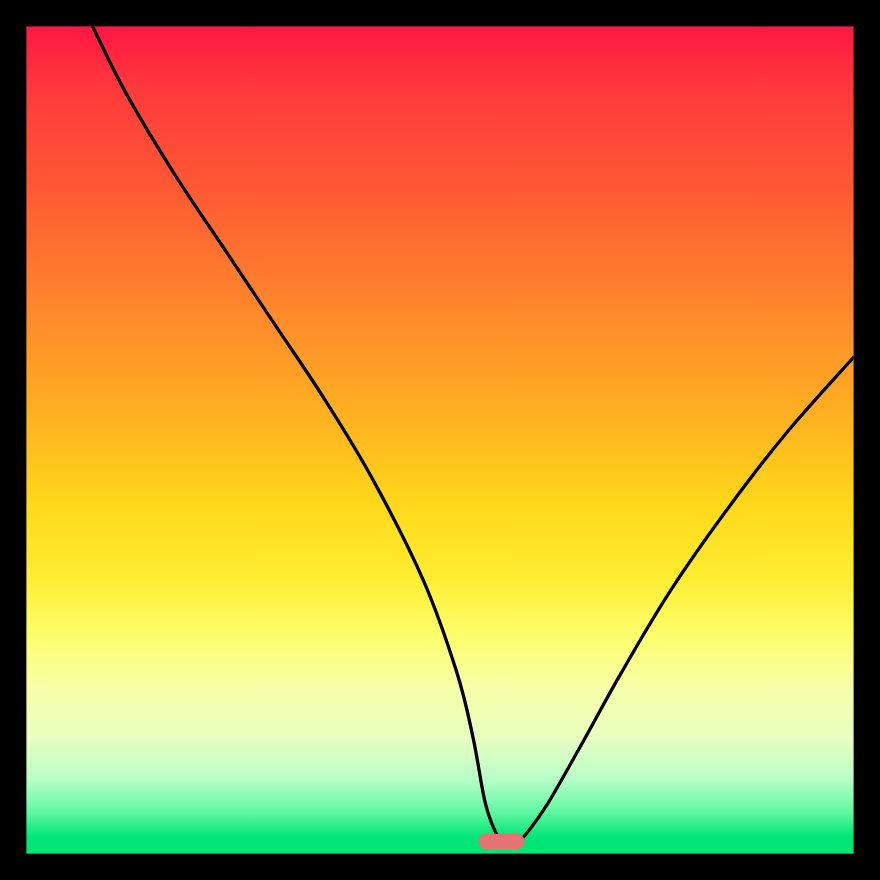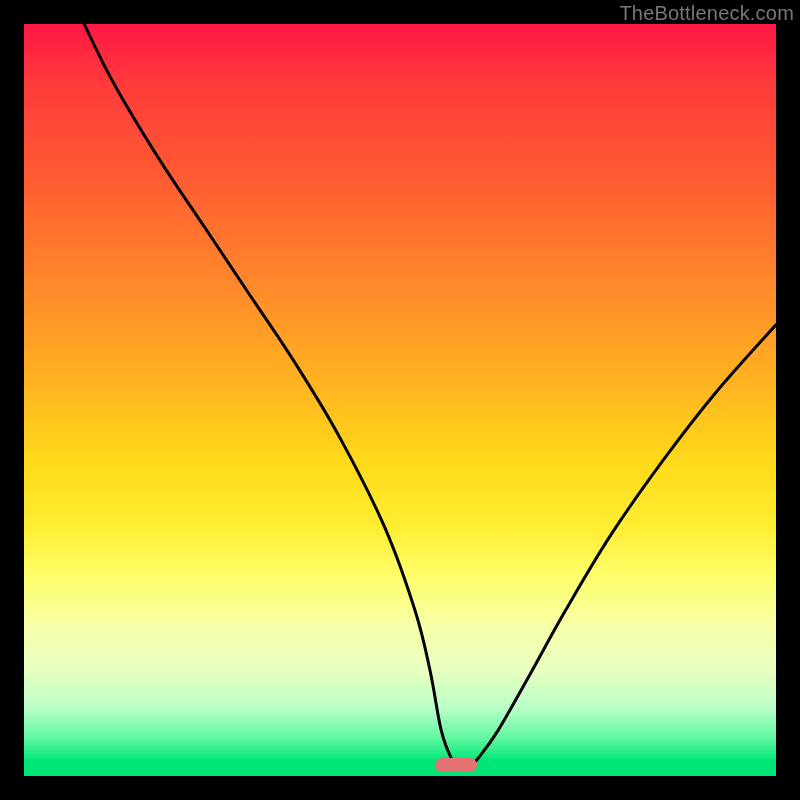--- a/index.html
+++ b/index.html
@@ -71,14 +71,13 @@
 
 <div class="frame">
 
   <div class="plot-area">
     <svg viewBox="0 0 752 752" preserveAspectRatio="none">
       <path id="curve-path" d="M 60.16 0.00 C 65.57 10.83, 76.70 35.80, 90.24 60.16 C 103.78 84.52, 119.12 109.64, 135.36 135.36 C 151.60 161.08, 164.24 178.68, 180.48 203.04 C 196.72 227.40, 209.36 246.36, 225.60 270.72 C 241.84 295.08, 254.48 312.68, 270.72 338.40 C 286.96 364.12, 299.60 383.82, 315.84 413.60 C 332.08 443.38, 347.42 472.71, 360.96 503.84 C 374.50 534.97, 382.92 560.84, 391.04 586.56 C 399.16 612.28, 401.34 625.06, 406.08 646.72 C 410.82 668.38, 413.30 690.64, 417.36 706.88 C 421.42 723.12, 425.26 730.19, 428.64 736.96 C 432.02 743.73, 433.45 743.13, 436.16 744.48 C 438.87 745.83, 440.30 746.51, 443.68 744.48 C 447.06 742.45, 449.55 739.97, 454.96 733.20 C 460.37 726.43, 464.96 721.09, 473.76 706.88 C 482.56 692.67, 491.66 675.90, 503.84 654.24 C 516.02 632.58, 526.55 612.28, 541.44 586.56 C 556.33 560.84, 568.96 538.43, 586.56 511.36 C 604.16 484.29, 620.25 461.88, 639.20 436.16 C 658.15 410.44, 671.54 392.84, 691.84 368.48 C 712.14 344.12, 741.17 312.98, 752.00 300.80" fill="none" stroke="#000" stroke-width="3" stroke-linecap="round" stroke-linejoin="round"></path>
     </svg>
     <div id="marker" class="marker" style="left: 411.4px; top: 734.472px; background: rgb(229, 115, 115);"></div>
   </div>
 
-  <div class="watermark">TheBottleneck.com</div>
 </div>
 
 </body></html>

